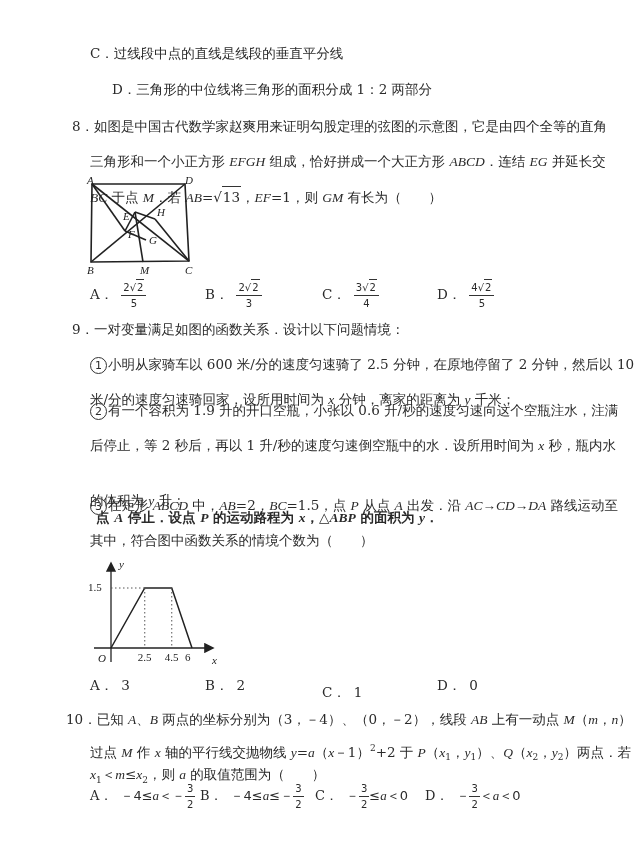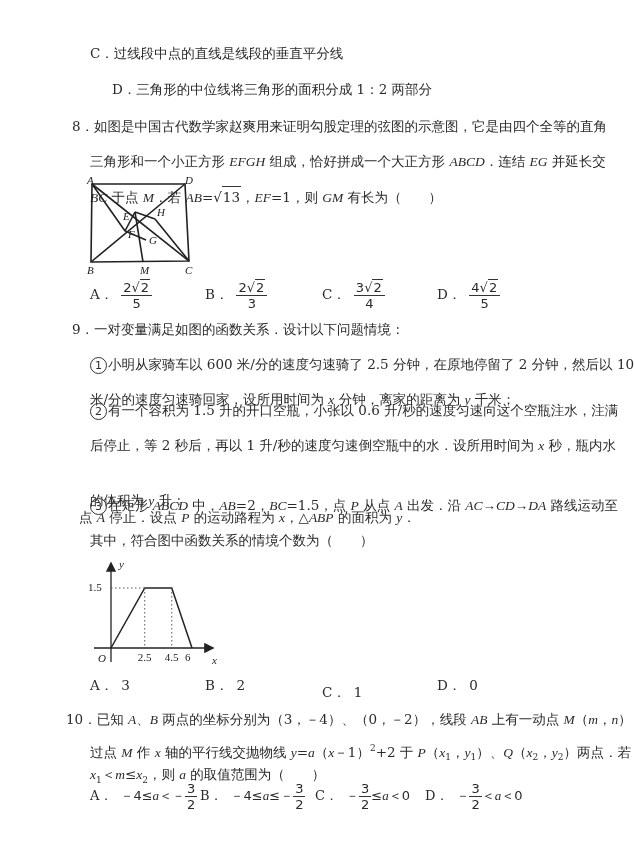--- a/index.html
+++ b/index.html
@@ -6,21 +6,21 @@
   body {
     width: 634px; height: 855px; position: relative; overflow: hidden;
     font-family: "DejaVu Serif", "Liberation Serif", serif;
     color: #2a2a2a; font-size: 13.5px;
   }
   .line { position: absolute; white-space: nowrap; line-height: 20px; }
   .i { font-style: italic; font-family: "Liberation Serif", "DejaVu Serif", serif; }
   .sqrt { position: relative; display: inline-block; }
   .sqrt .rad { display: inline-block; border-top: 1px solid #333; padding: 0 1px; }
   .frac { display: inline-flex; flex-direction: column; align-items: center; vertical-align: middle;
-          font-family: "DejaVu Sans", "Liberation Sans", sans-serif; font-size: 13px; line-height: 15px; }
+          font-family: "DejaVu Sans", "Liberation Sans", sans-serif; font-size: 10px; line-height: 15px; }
   .frac .num { border-bottom: 1px solid #333; padding: 0 2px; }
   .opt { position: absolute; white-space: nowrap; }
   .opt-label { display: inline-block; margin-right: 8px; font-family: "DejaVu Serif", serif; }
   sub { font-size: 9px; }
   sup { font-size: 9px; }
   .circ { display: inline-block; width: 15px; height: 15px; border: 1px solid #333; border-radius: 50%;
           text-align: center; line-height: 15px; font-size: 11px; font-family: "DejaVu Sans", sans-serif; margin-right: 1px; }
 </style>
 </head>
 <body>
@@ -95,32 +95,32 @@
 </div>
 <div class="line" style="left:90px; top:354px;">
   <span class="circ">1</span><span>小明从家骑车以 600 米/分的速度匀速骑了 2.5 分钟，在原地停留了 2 分钟，然后以 1000</span>
 </div>
 <div class="line" style="left:90px; top:389px;">
   <span>米/分的速度匀速骑回家．设所用时间为 </span><span class="i">x</span><span> 分钟，离家的距离为 </span><span class="i">y</span><span> 千米；</span>
 </div>
 <div class="line" style="left:90px; top:395px; top:398px;"></div>
 
 <div class="line" style="left:90px; top:400px;">
-  <span class="circ">2</span><span>有一个容积为 1.5 升的开口空瓶，小张以 0.6 升/秒的速度匀速向这个空瓶注水，注满</span>
+  <span class="circ">2</span><span>有一个容积为 1.9 升的开口空瓶，小张以 0.6 升/秒的速度匀速向这个空瓶注水，注满</span>
 </div>
 <div class="line" style="left:90px; top:435px;">
   <span>后停止，等 2 秒后，再以 1 升/秒的速度匀速倒空瓶中的水．设所用时间为 </span><span class="i">x</span><span> 秒，瓶内水</span>
 </div>
 <div class="line" style="left:90px; top:490px;">
   <span>的体积为 </span><span class="i">y</span><span> 升；</span>
 </div>
 <div class="line" style="left:90px; top:479px;margin-top:16px;">
   <span class="circ">3</span><span>在矩形 </span><span class="i">ABCD</span><span> 中，</span><span class="i">AB</span><span>=2，</span><span class="i">BC</span><span>=1.5，点 </span><span class="i">P</span><span> 从点 </span><span class="i">A</span><span> 出发．沿 </span><span class="i">AC→CD→DA</span><span> 路线运动至</span>
 </div>
-<div class="line" style="left:79px; top:507px;">
+<div class="line" style="left:96px; top:507px;font-weight:bold;">
   <span>点 </span><span class="i">A</span><span> 停止．设点 </span><span class="i">P</span><span> 的运动路程为 </span><span class="i">x</span><span>，△</span><span class="i">ABP</span><span> 的面积为 </span><span class="i">y</span><span>．</span>
 </div>
 <div class="line" style="left:90px; top:530px;">
   <span>其中，符合图中函数关系的情境个数为（　　）</span>
 </div>
 
 <svg id="q9-graph" style="position:absolute; left:84px; top:558px;" width="140" height="112">
   <defs>
     <marker id="arr" markerWidth="8" markerHeight="8" refX="6" refY="4" orient="auto">
       <path d="M0,0 L8,4 L0,8 z" fill="#222"></path>

